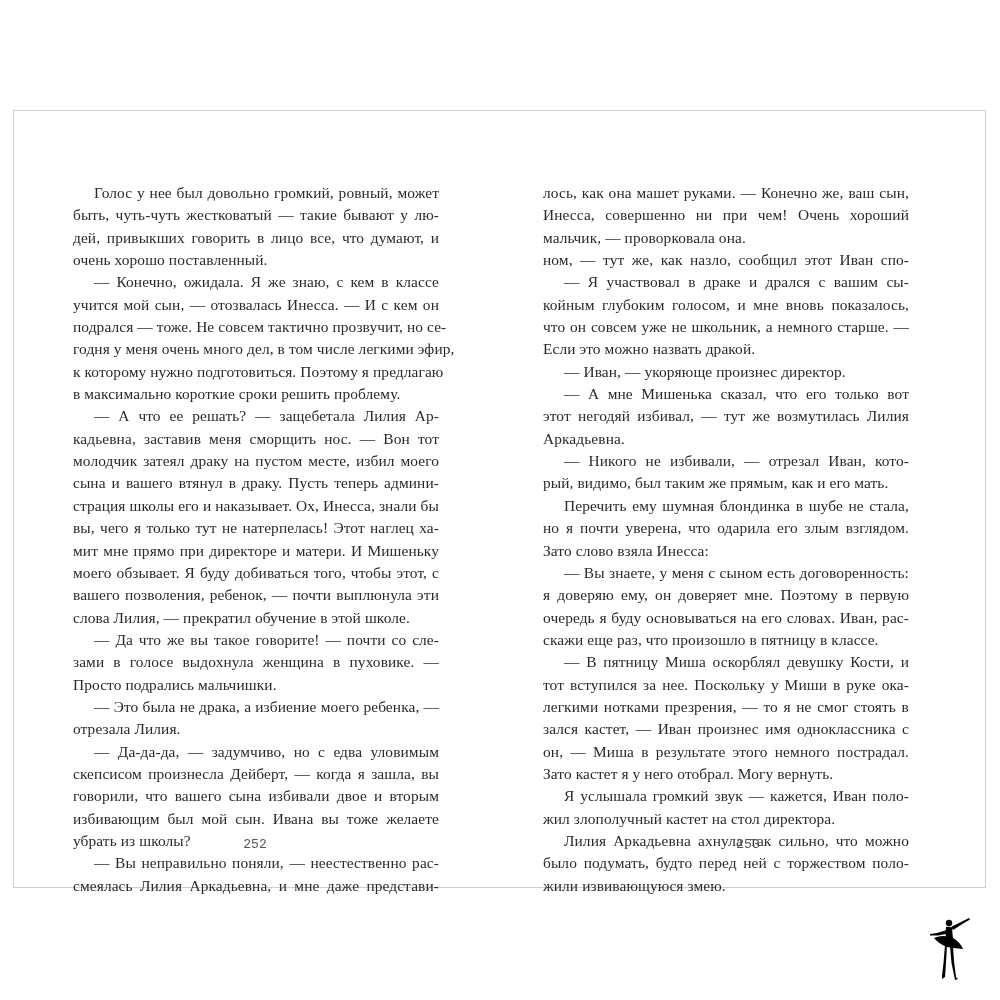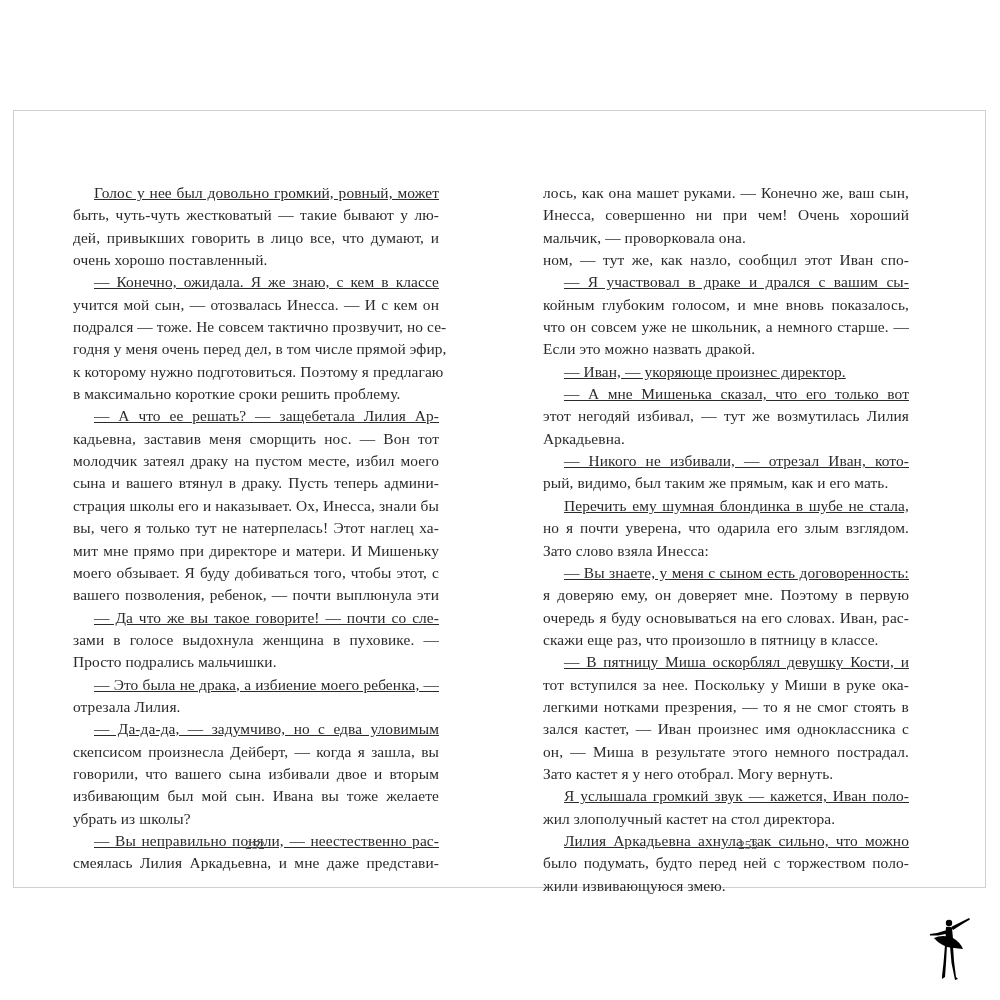--- a/index.html
+++ b/index.html
@@ -13,53 +13,54 @@
   }
   .column {
     position:absolute; top:71px; width:366px;
     font-size:15.4px; line-height:22.35px; color:#2a2a2a;
     text-align:justify; letter-spacing:0.1px;
   }
   .column.left { left:59px; }
   .column.right { left:529px; }
   .line { display:block; height:22.35px; white-space:nowrap; text-align-last:justify; text-align:justify; }
   .line.last { text-align-last:left; }
-  .line.indent { padding-left:21px;text-decoration:underline; }
+  .line.indent { padding-left:21px; }
   .pagenum {
-    position:absolute; top:726px; font-family:Liberation Serif, serif;
+    position:absolute; top:726px; font-family:Liberation Mono, monospace;
     font-size:13px; color:#555; width:40px; text-align:center;
   }
   .pagenum.left { left:221px; }
   .pagenum.right { left:714px; }
   .ornament { position:absolute; left:915px; top:806px; width:42px; height:66px; }
 </style>
 </head>
 <body>
 
 <div class="spread">
   <div class="column left" id="col-left">
       <span class="line indent">Голос у нее был довольно громкий, ровный, может</span>
       <span class="line">быть, чуть-чуть жестковатый — такие бывают у лю-</span>
       <span class="line">дей, привыкших говорить в лицо все, что думают, и</span>
       <span class="line last">очень хорошо поставленный.</span>
       <span class="line indent">— Конечно, ожидала. Я же знаю, с кем в классе</span>
       <span class="line">учится мой сын, — отозвалась Инесса. — И с кем он</span>
       <span class="line">подрался — тоже. Не совсем тактично прозвучит, но се-</span>
-      <span class="line">годня у меня очень перед дел, в том числе прямой эфир,</span>
+      <span class="line">годня у меня очень много дел, в том числе легкими эфир,</span>
       <span class="line">к которому нужно подготовиться. Поэтому я предлагаю</span>
       <span class="line last">в максимально короткие сроки решить проблему.</span>
       <span class="line indent">— А что ее решать? — защебетала Лилия Ар-</span>
       <span class="line">кадьевна, заставив меня сморщить нос. — Вон тот</span>
       <span class="line">молодчик затеял драку на пустом месте, избил моего</span>
       <span class="line">сына и вашего втянул в драку. Пусть теперь админи-</span>
       <span class="line">страция школы его и наказывает. Ох, Инесса, знали бы</span>
       <span class="line">вы, чего я только тут не натерпелась! Этот наглец ха-</span>
       <span class="line">мит мне прямо при директоре и матери. И Мишеньку</span>
       <span class="line">моего обзывает. Я буду добиваться того, чтобы этот, с</span>
       <span class="line">вашего позволения, ребенок, — почти выплюнула эти</span>
+      <span class="line last">слова Лилия, — прекратил обучение в этой школе.</span>
       <span class="line indent">— Да что же вы такое говорите! — почти со сле-</span>
       <span class="line">зами в голосе выдохнула женщина в пуховике. —</span>
       <span class="line last">Просто подрались мальчишки.</span>
       <span class="line indent">— Это была не драка, а избиение моего ребенка, —</span>
       <span class="line last">отрезала Лилия.</span>
       <span class="line indent">— Да-да-да, — задумчиво, но с едва уловимым</span>
       <span class="line">скепсисом произнесла Дейберт, — когда я зашла, вы</span>
       <span class="line">говорили, что вашего сына избивали двое и вторым</span>
       <span class="line">избивающим был мой сын. Ивана вы тоже желаете</span>
       <span class="line last">убрать из школы?</span>

